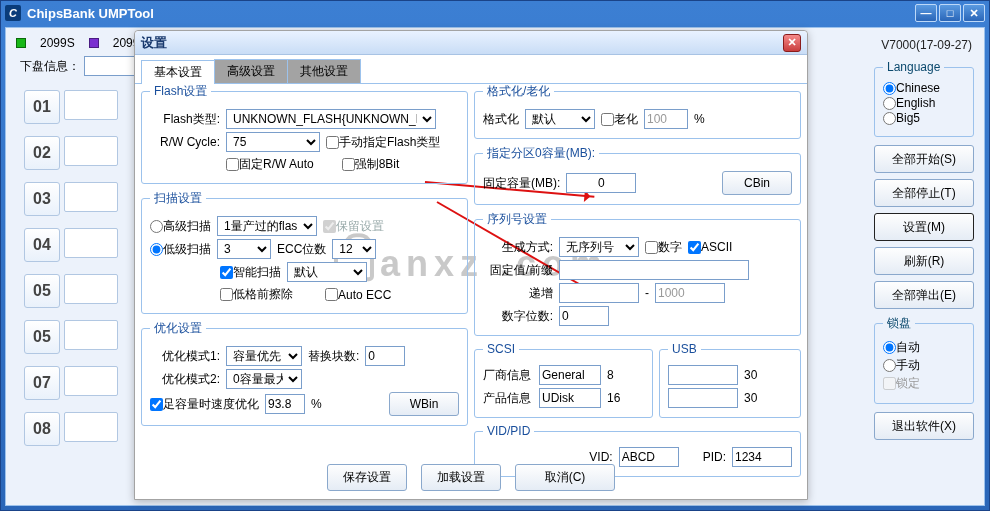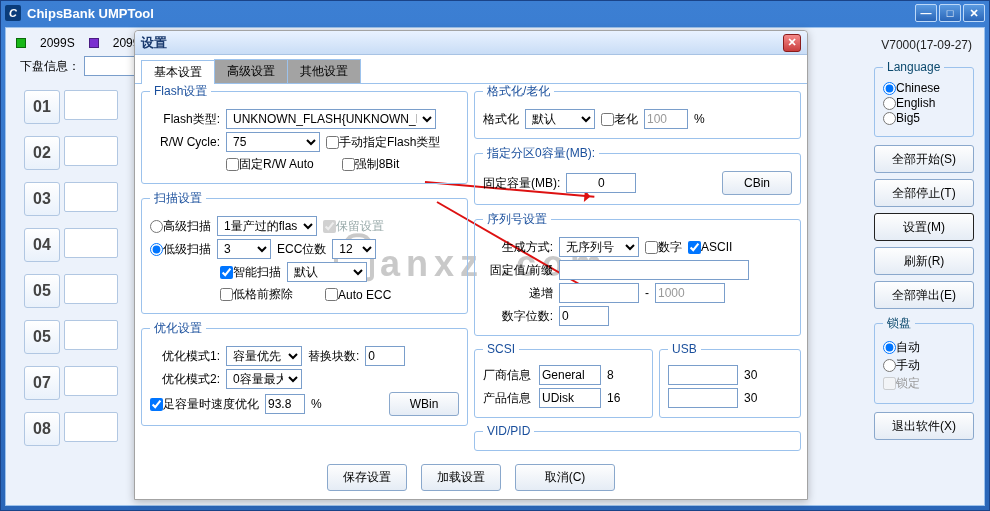--- a/index.html
+++ b/index.html
@@ -355,20 +355,28 @@
               </div>
               <div class="row">
                 <input type="text" style="width: 70px;" value="">
                 <span>30</span>
               </div>
             </fieldset>
           </div>
 
           <fieldset class="grp">
             <legend>VID/PID</legend>
+            <div class="row">
+              <span style="flex:1"></span>
+              <span>VID:</span>
+              <input type="text" style="width: 60px;" value="ABCD">
+              <span style="width:12px"></span>
+              <span>PID:</span>
+              <input type="text" style="width: 60px;" value="1234">
+            </div>
           </fieldset>
         </div>
       </div>
 
       <div class="dlg-footer">
         <button class="std" style="width:80px">保存设置</button>
         <button class="std" style="width:80px">加载设置</button>
         <button class="std" style="width:100px">取消(C)</button>
       </div>
 

